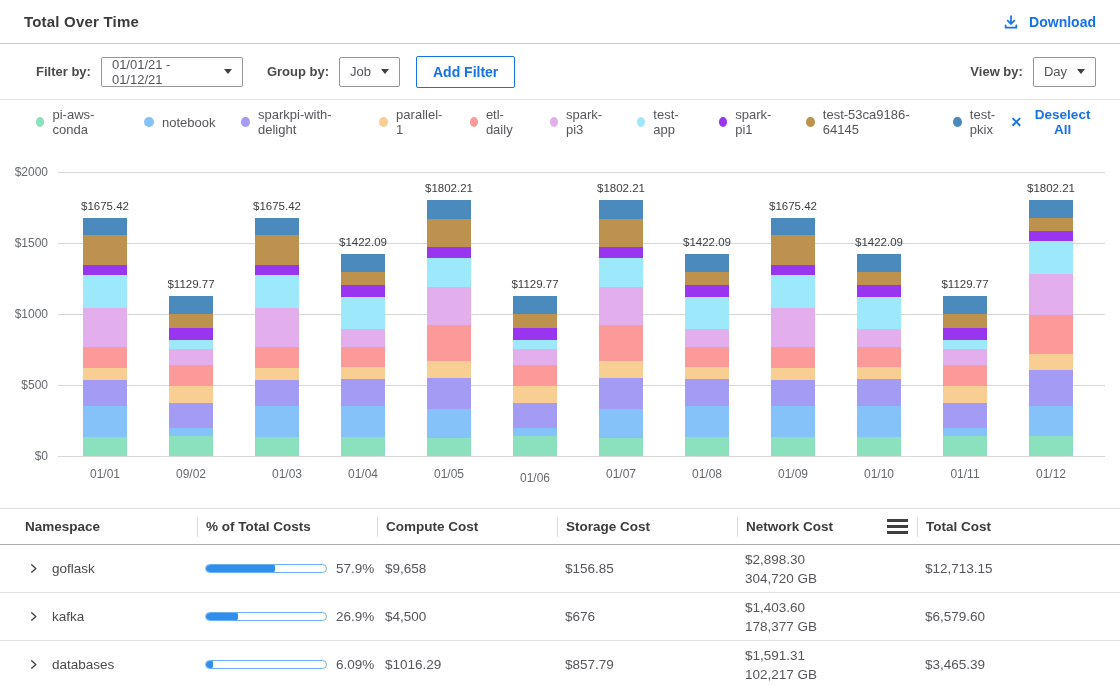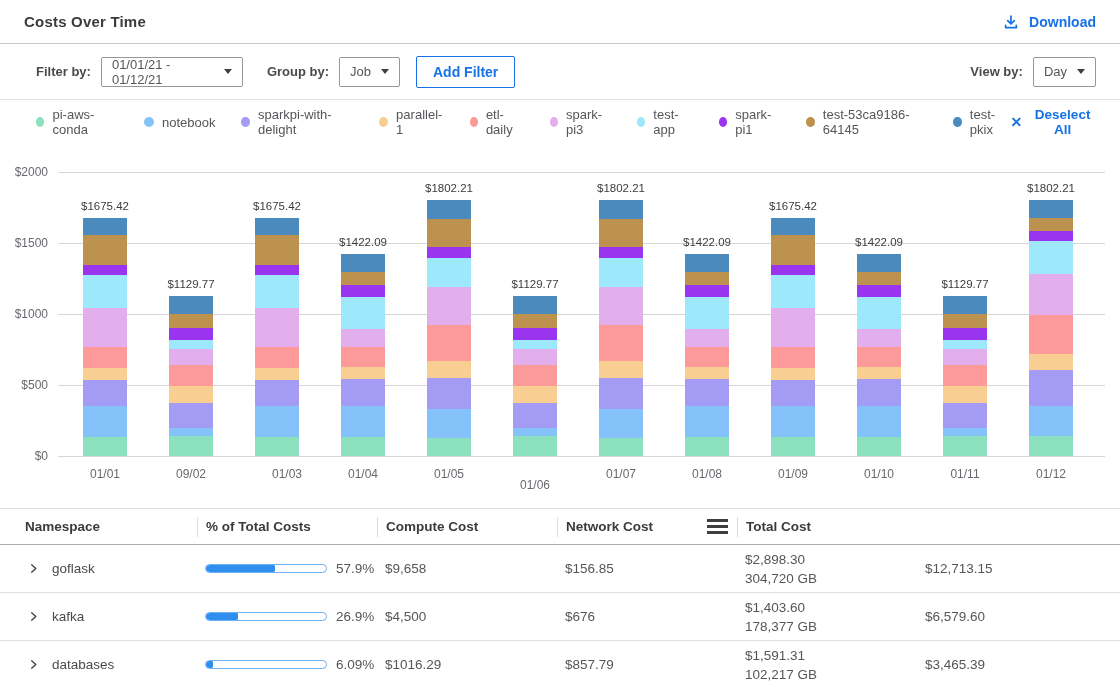--- a/index.html
+++ b/index.html
@@ -75,21 +75,21 @@
   .pbar { position: relative; width: 122px; height: 9px; border: 1px solid var(--progress-border);
     border-radius: 6px; background: #fff; overflow: hidden; }
   .pfill { position: absolute; left: 0; top: 0; bottom: 0; background: var(--progress-fill);
     border-radius: 5px 2px 2px 5px; }
   .net-line { line-height: 19px; }
 </style>
 </head>
 <body>
 
 <header class="hdr">
-  <span class="hdr-title">Costs Over Time</span>
+  <span class="hdr-title">Total Over Time</span>
   <button class="dl-btn">
     <svg width="16" height="16" viewBox="0 0 24 24" fill="none" stroke="currentColor" stroke-width="2.6" stroke-linecap="round" stroke-linejoin="round">
       <path d="M12 3v11"></path>
         <path d="M7 10l5 5 5-5"></path>
         <path d="M4 17v3.5h16V17"></path>
     </svg>
     <span>Download</span>
   </button>
 </header>
 
@@ -253,21 +253,21 @@
         <div class="seg" title="sparkpi-with-delight" style="height: 24.992px; background: rgb(164, 155, 244);"></div>
         <div class="seg" title="parallel-1" style="height: 16.046px; background: rgb(248, 206, 146);"></div>
         <div class="seg" title="etl-daily" style="height: 21.442px; background: rgb(252, 154, 153);"></div>
         <div class="seg" title="spark-pi3" style="height: 16.046px; background: rgb(227, 174, 236);"></div>
         <div class="seg" title="test-app" style="height: 8.946px; background: rgb(158, 232, 252);"></div>
         <div class="seg" title="spark-pi1" style="height: 12.496px; background: rgb(154, 53, 239);"></div>
         <div class="seg" title="test-53ca9186-64145" style="height: 13.49px; background: rgb(189, 146, 78);"></div>
         <div class="seg" title="test-pkix" style="height: 18.46px; background: rgb(74, 138, 188);"></div>
       </div>
       <div class="bar-total" style="left: 429px; bottom: 166.427px;">$1129.77</div>
-      <div class="xtick" style="left: 432px; top: 306px;">01/06</div>
+      <div class="xtick" style="left: 432px; top: 299px;">01/06</div>
       <div class="bar" style="left: 541px; height: 255.914px;">
         <div class="seg" title="pi-aws-conda" style="height: 18.4898px; background: rgb(139, 224, 190);"></div>
         <div class="seg" title="notebook" style="height: 28.258px; background: rgb(133, 194, 249);"></div>
         <div class="seg" title="sparkpi-with-delight" style="height: 31.524px; background: rgb(164, 155, 244);"></div>
         <div class="seg" title="parallel-1" style="height: 16.614px; background: rgb(248, 206, 146);"></div>
         <div class="seg" title="etl-daily" style="height: 36.494px; background: rgb(252, 154, 153);"></div>
         <div class="seg" title="spark-pi3" style="height: 37.204px; background: rgb(227, 174, 236);"></div>
         <div class="seg" title="test-app" style="height: 29.252px; background: rgb(158, 232, 252);"></div>
         <div class="seg" title="spark-pi1" style="height: 11.644px; background: rgb(154, 53, 239);"></div>
         <div class="seg" title="test-53ca9186-64145" style="height: 27.548px; background: rgb(189, 146, 78);"></div>
@@ -346,20 +346,21 @@
       <div class="bar-total" style="left: 945px; bottom: 261.914px;">$1802.21</div>
       <div class="xtick" style="left: 948px; top: 295px;">01/12</div>
     </div>
 </div>
 
 <div class="tbl">
   <div class="trow thead">
     <div class="th">Namespace</div>
     <div class="th">% of Total Costs</div>
     <div class="th">Compute Cost</div>
+    <div class="th">Storage Cost</div>
     <div class="th">
       <span>Network Cost</span>
       <span class="ham">
           <span></span>
           <span></span>
           <span></span>
         </span>
     </div>
     <div class="th">Total Cost</div>
   </div>

